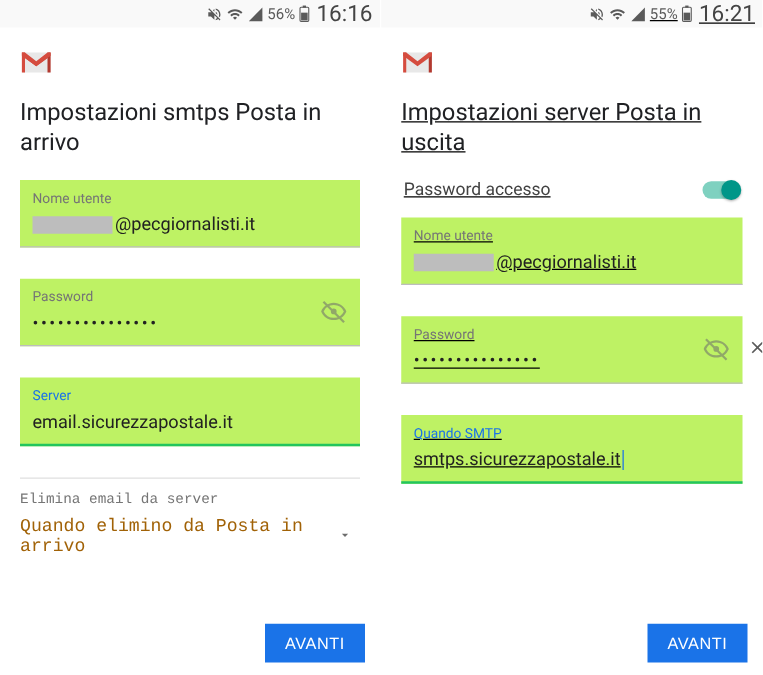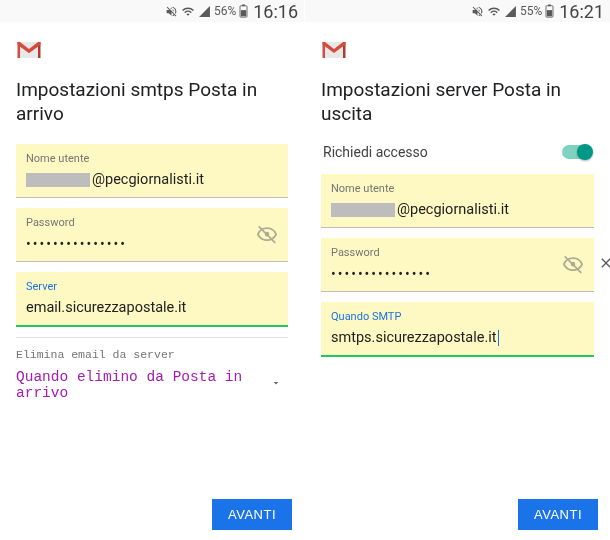--- a/index.html
+++ b/index.html
@@ -1,44 +1,44 @@
 <!DOCTYPE html>
 <html><head>
 <meta charset="utf-8">
 <style>
   * { box-sizing: border-box; margin: 0; padding: 0; }
   html, body { width: 610px; height: 540px; font-family: Roboto, Arial, sans-serif; background: #fff; }
   .container { display: flex; width: 610px; height: 540px; }
   .phone { width: 305px; height: 540px; background: #ffffff; display: flex; flex-direction: column; position: relative; border-right: 1px solid #fff; }
-  .phone:last-child { border-right: none; }
+  .phone:last-child { border-right: none; text-decoration: underline; }
   .statusbar { height: 22px; background: #f9f9f9; display: flex; align-items: center; justify-content: flex-end; padding: 0 6px; font-size: 12px; color: #5a5a5a; gap: 3px; }
   .statusbar .sb-icon { display: inline-flex; align-items: center; }
   .statusbar .time { font-size: 18px; color: #444; margin-left: 2px; }
   .content { flex: 1; padding: 18px 16px 0 16px; overflow: hidden; }
   .logo { margin-bottom: 14px; }
   .title { font-size: 19px; font-weight: 400; color: #202124; line-height: 1.25; margin-bottom: 18px; }
-  .field { background: #fef9c3; padding: 8px 10px 6px 10px; margin-bottom: 10px; position: relative; border-bottom: 1px solid #bdbdbd; }
+  .field { background: #bef264; padding: 8px 10px 6px 10px; margin-bottom: 25px; position: relative; border-bottom: 1px solid #bdbdbd; }
   .field.focused { border-bottom: 2px solid #22c55e; }
   .field .label { font-size: 11px; color: #757575; margin-bottom: 4px; display: block; }
   .field.focused .label { color: #1a73e8; }
   .field .value-row { display: flex; align-items: center; min-height: 22px; }
   .field .redacted { width: 64px; height: 14px; background: #bdbdbd; display: inline-block; margin-right: 2px; }
   .field .value { font-size: 14.5px; color: #212121; }
   .field .cursor { display: inline-block; width: 1.5px; height: 16px; background: #1a73e8; margin-left: 1px; vertical-align: middle; }
   .eye-icon { position: absolute; right: 10px; top: 50%; transform: translateY(-40%); opacity: 0.55; }
   .clear-icon { position: absolute; right: -20px; top: 50%; transform: translateY(-50%); }
   .pw-row { position: relative; }
   .toggle-row { display: flex; align-items: center; justify-content: space-between; padding: 0 2px 14px 2px; }
   .toggle-row .tlabel { font-size: 14px; color: #424242; }
   .switch { width: 30px; height: 14px; background: #7fd1c0; border-radius: 10px; position: relative; }
   .switch .knob { width: 16px; height: 16px; background: #009688; border-radius: 50%; position: absolute; right: -1px; top: -1px; box-shadow: 0 1px 2px rgba(0,0,0,0.3); }
   .dropdown-section { border-top: 1px solid #e0e0e0; padding: 10px 0 6px 0; font-family: Liberation Mono, monospace; }
   .dropdown-label { font-size: 11.5px; color: #757575; margin-bottom: 8px; }
   .dropdown-row { display: flex; align-items: center; justify-content: space-between; padding-right: 6px; }
-  .dropdown-value { font-size: 14.5px; color: #a21caf; }
+  .dropdown-value { font-size: 14.5px; color: #a16207; }
   .footer { position: absolute; bottom: 10px; right: 12px; }
   .btn { background: #1a73e8; color: #fff; font-size: 13px; font-weight: 500; padding: 8px 16px; border: none; letter-spacing: 0.5px; cursor: pointer; }
   .pw-dots { font-size: 14px; letter-spacing: 2px; color: #212121; }
   .field-wrap { position: relative; }
 </style>
 </head>
 <body>
 
 <div class="container">
 
@@ -164,21 +164,21 @@
         <svg width="26" height="20" viewBox="0 0 52 40">
             <path fill="#E8E8E8" d="M4 4h44v32H4z"></path>
             <rect x="3" y="4" width="5" height="32" fill="#D54C3F"></rect>
             <rect x="44" y="4" width="5" height="32" fill="#B2392F"></rect>
             <path fill="#D54C3F" d="M3 4h5l18 14L44 4h5v5L26 26 3 9z"></path>
           </svg>
       </div>
       <div class="title">Impostazioni server Posta in uscita</div>
 
       <div class="toggle-row">
-        <span class="tlabel">Richiedi accesso</span>
+        <span class="tlabel">Password accesso</span>
         <div class="switch">
             <div class="knob"></div>
           </div>
       </div>
 
       <div class="field">
         <span class="label">Nome utente</span>
         <div class="value-row">
           <span class="redacted"></span>
           <span class="value">@pecgiornalisti.it</span>

